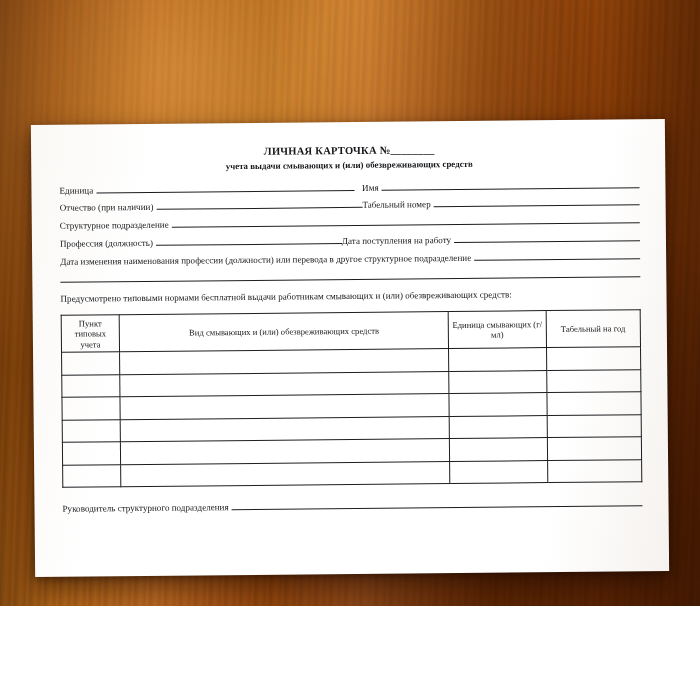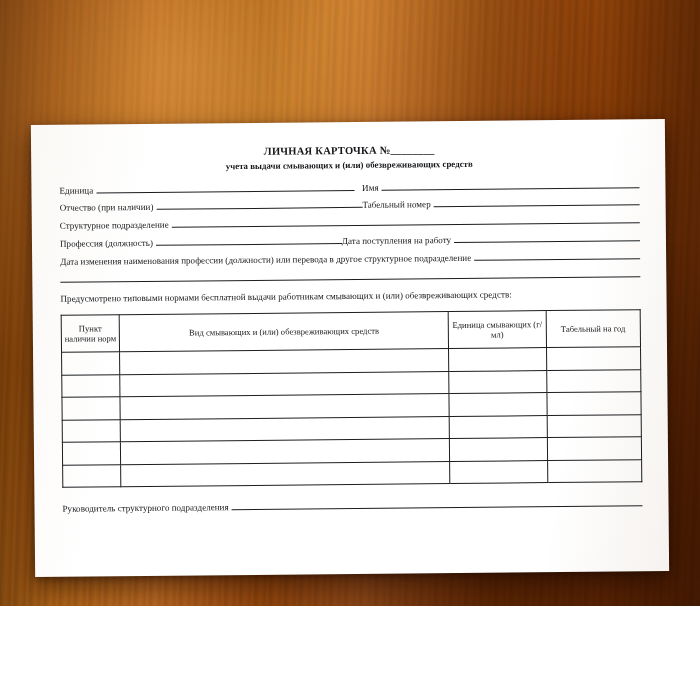--- a/index.html
+++ b/index.html
@@ -206,21 +206,21 @@
       </div>
       <div class="field-row">
         <span class="fill"></span>
       </div>
 
       <div class="para">Предусмотрено  типовыми  нормами  бесплатной  выдачи  работникам  смывающих  и  (или)  обезвреживающих средств:</div>
 
       <table class="grid">
         <thead>
           <tr>
-            <th class="col-1">Пункт наличии норм</th>
+            <th class="col-1">Пункт типовых учета</th>
             <th class="col-2">Вид смывающих и (или) обезвреживающих средств</th>
             <th class="col-3">Единица смывающих (г/мл)</th>
             <th class="col-4">Табельный на год</th>
           </tr>
         </thead>
         <tbody>
           <tr>
             <td></td>
             <td></td>
             <td></td>

